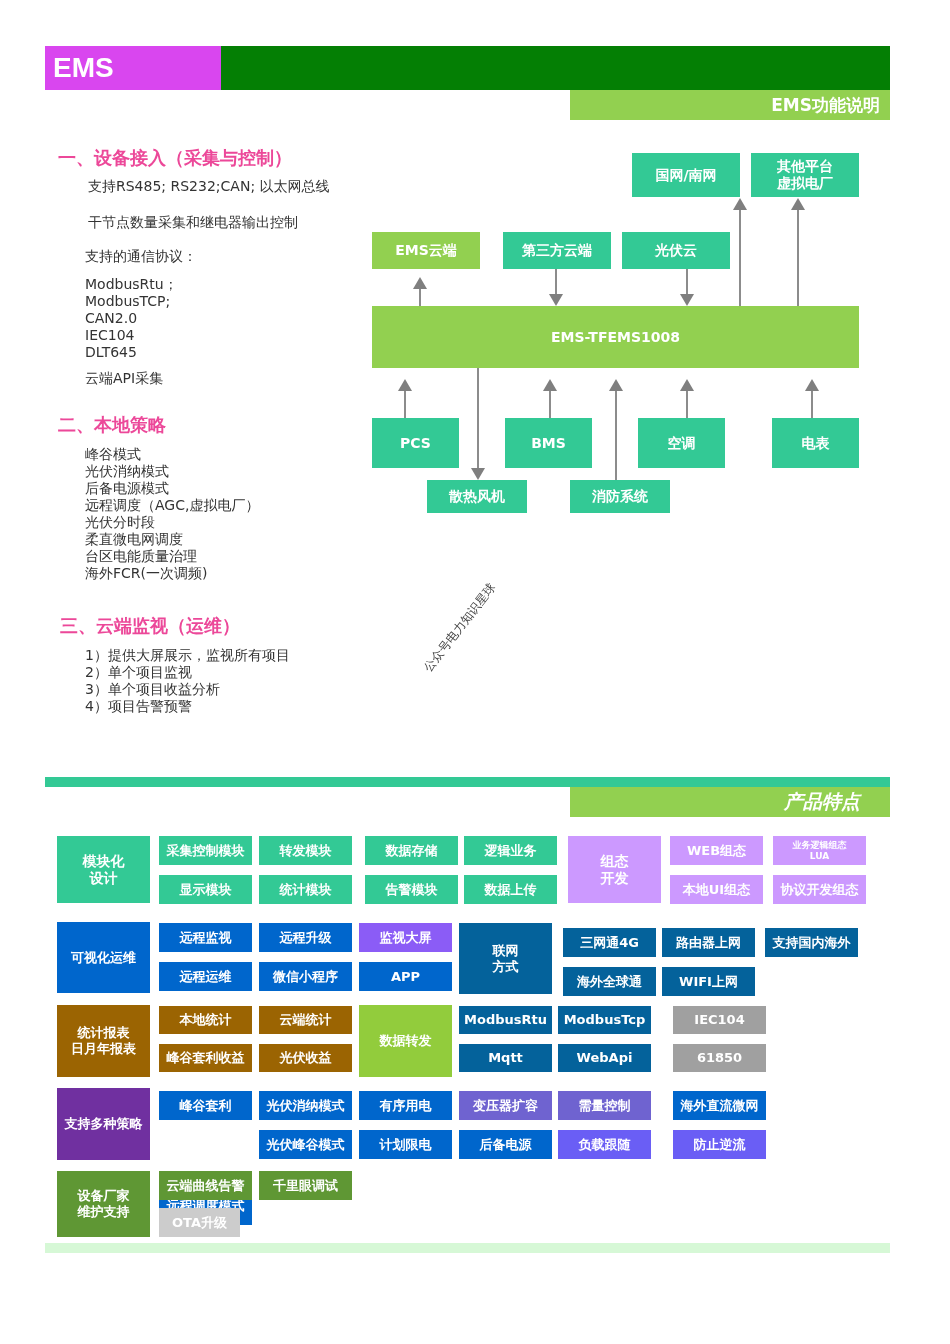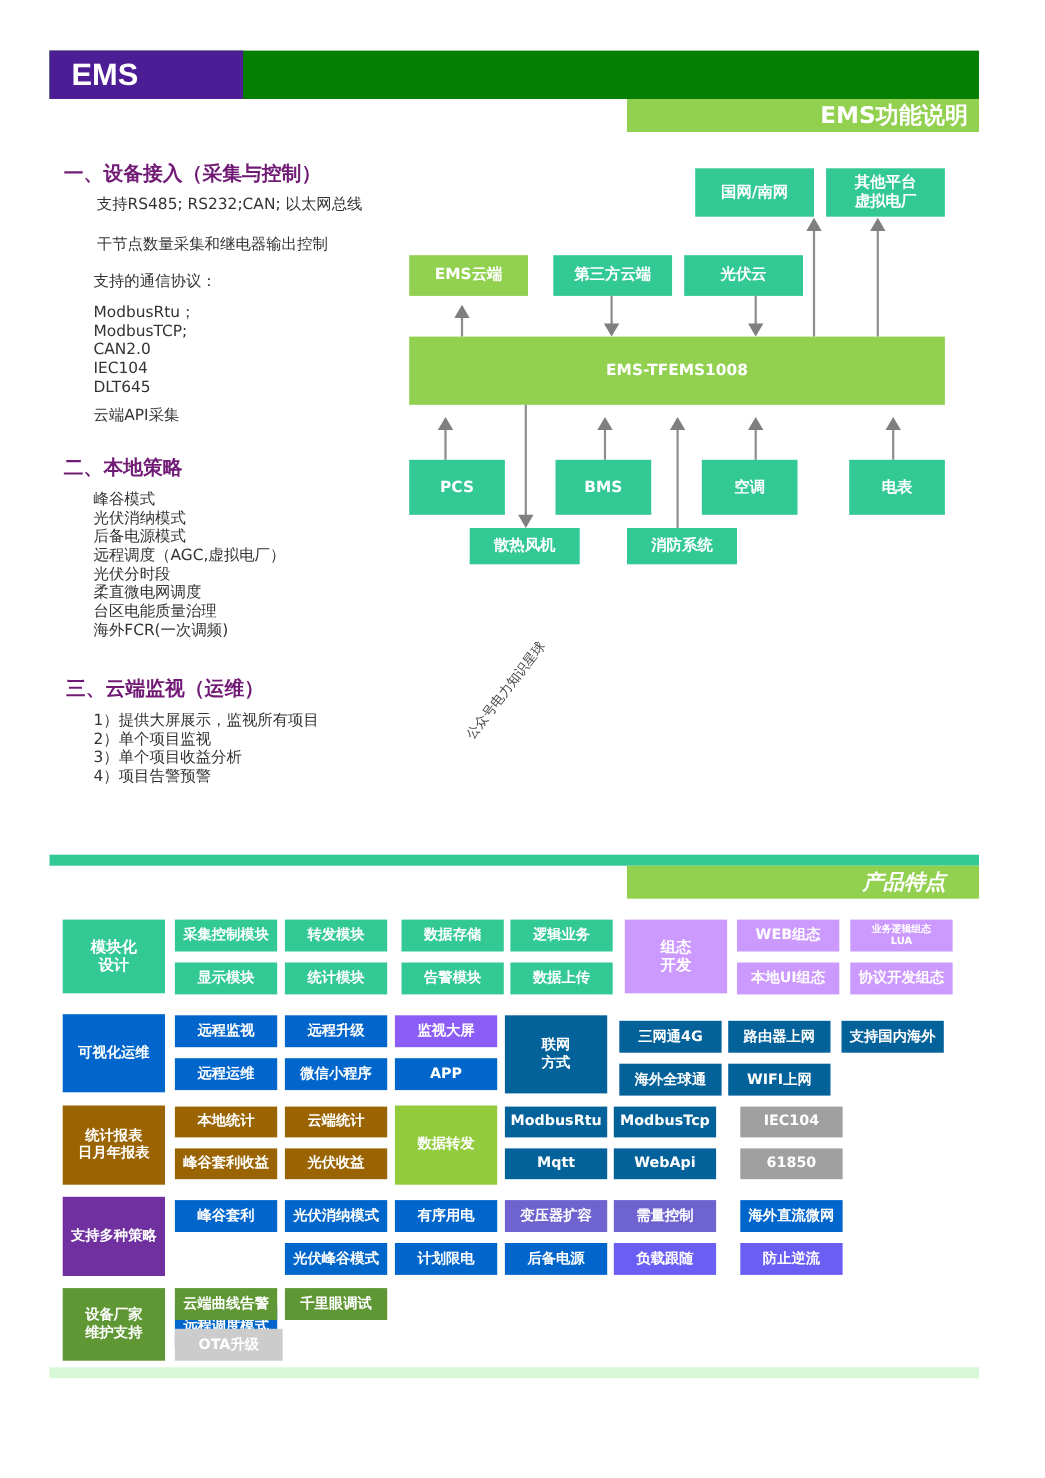--- a/index.html
+++ b/index.html
@@ -1,23 +1,23 @@
 <!DOCTYPE html>
 <html><head>
 <meta charset="utf-8">
 <style>
   * { box-sizing: border-box; margin: 0; padding: 0; }
   html, body { width: 950px; height: 1344px; background: #ffffff; overflow: hidden; }
   body { position: relative; font-family: "DejaVu Sans", "Liberation Sans", sans-serif; color: #333; }
   .abs { position: absolute; }
   .box { position: absolute; display: flex; align-items: center; justify-content: center; text-align: center; color: #fff; font-weight: bold; line-height: 1.2; white-space: pre-line; }
   .header-bar { left: 45px; top: 46px; width: 845px; height: 44px; background: #047f04; }
-  .header-tag { left: 45px; top: 46px; width: 176px; height: 44px; background: #4c1d95; color: #fff; font-family: "Liberation Sans", sans-serif; font-weight: bold; font-size: 28px; padding-left: 20px; display: flex; align-items: center; }
-  .subbar { left: 570px; top: 90px; width: 320px; height: 30px; background: #92d050; color: #fff; font-weight: bold; font-size: 21px; display: flex; align-items: center; justify-content: flex-end; padding-right: 10px; }
-  .sec-title { position: absolute; font-weight: bold; font-size: 18px; color: #701a75; }
+  .header-tag { left: 45px; top: 46px; width: 176px; height: 44px; background: #d946ef; color: #fff; font-family: "Liberation Sans", sans-serif; font-weight: bold; font-size: 28px; padding-left: 8px; display: flex; align-items: center; }
+  .subbar { left: 570px; top: 90px; width: 320px; height: 30px; background: #92d050; color: #fff; font-weight: bold; font-size: 17px; display: flex; align-items: center; justify-content: flex-end; padding-right: 10px; }
+  .sec-title { position: absolute; font-weight: bold; font-size: 18px; color: #ec4899; }
   .txt { position: absolute; font-size: 14px; color: #333; line-height: 17px; white-space: pre-line; }
   .line-v { position: absolute; width: 2px; background: #8c8c8c; }
   .arrow-up { position: absolute; width: 0; height: 0; border-left: 7px solid transparent; border-right: 7px solid transparent; border-bottom: 12px solid #7f7f7f; }
   .arrow-down { position: absolute; width: 0; height: 0; border-left: 7px solid transparent; border-right: 7px solid transparent; border-top: 12px solid #7f7f7f; }
   .teal { background: #33c995; }
   .lime { background: #92d050; }
   .feat-bar { left: 45px; top: 777px; width: 845px; height: 10px; background: #33c995; }
   .feat-sub { left: 570px; top: 787px; width: 320px; height: 30px; background: #92d050; color: #fff; font-weight: bold; font-size: 19px; display: flex; align-items: center; justify-content: flex-end; padding-right: 30px; font-style: italic; }
   .f { font-size: 13px; }
   .f-big { font-size: 14px; }
@@ -188,15 +188,15 @@
 <div class="box c-blue f" style="left:259px;top:1130px;width:93px;height:29px;">光伏峰谷模式</div>
 <div class="box c-blue f" style="left:359px;top:1130px;width:93px;height:29px;">计划限电</div>
 <div class="box c-blue f" style="left:459px;top:1130px;width:93px;height:29px;">后备电源</div>
 <div class="box c-violet f" style="left:558px;top:1130px;width:93px;height:29px;">负载跟随</div>
 <div class="box c-violet f" style="left:673px;top:1130px;width:93px;height:29px;">防止逆流</div>
 
 <div class="box c-olive f" style="left:57px;top:1171px;width:93px;height:66px;">设备厂家
 维护支持</div>
 <div class="box c-olive f" style="left:159px;top:1171px;width:93px;height:29px;">云端曲线告警</div>
 <div class="box c-olive f" style="left:259px;top:1171px;width:93px;height:29px;">千里眼调试</div>
-<div class="box c-lightgray f" style="left:159px;top:1208px;width:98px;height:29px;">OTA升级</div>
+<div class="box c-lightgray f" style="left:159px;top:1208px;width:81px;height:29px;">OTA升级</div>
 
 <div class="abs footer-bar"></div>
 
 </body></html>

